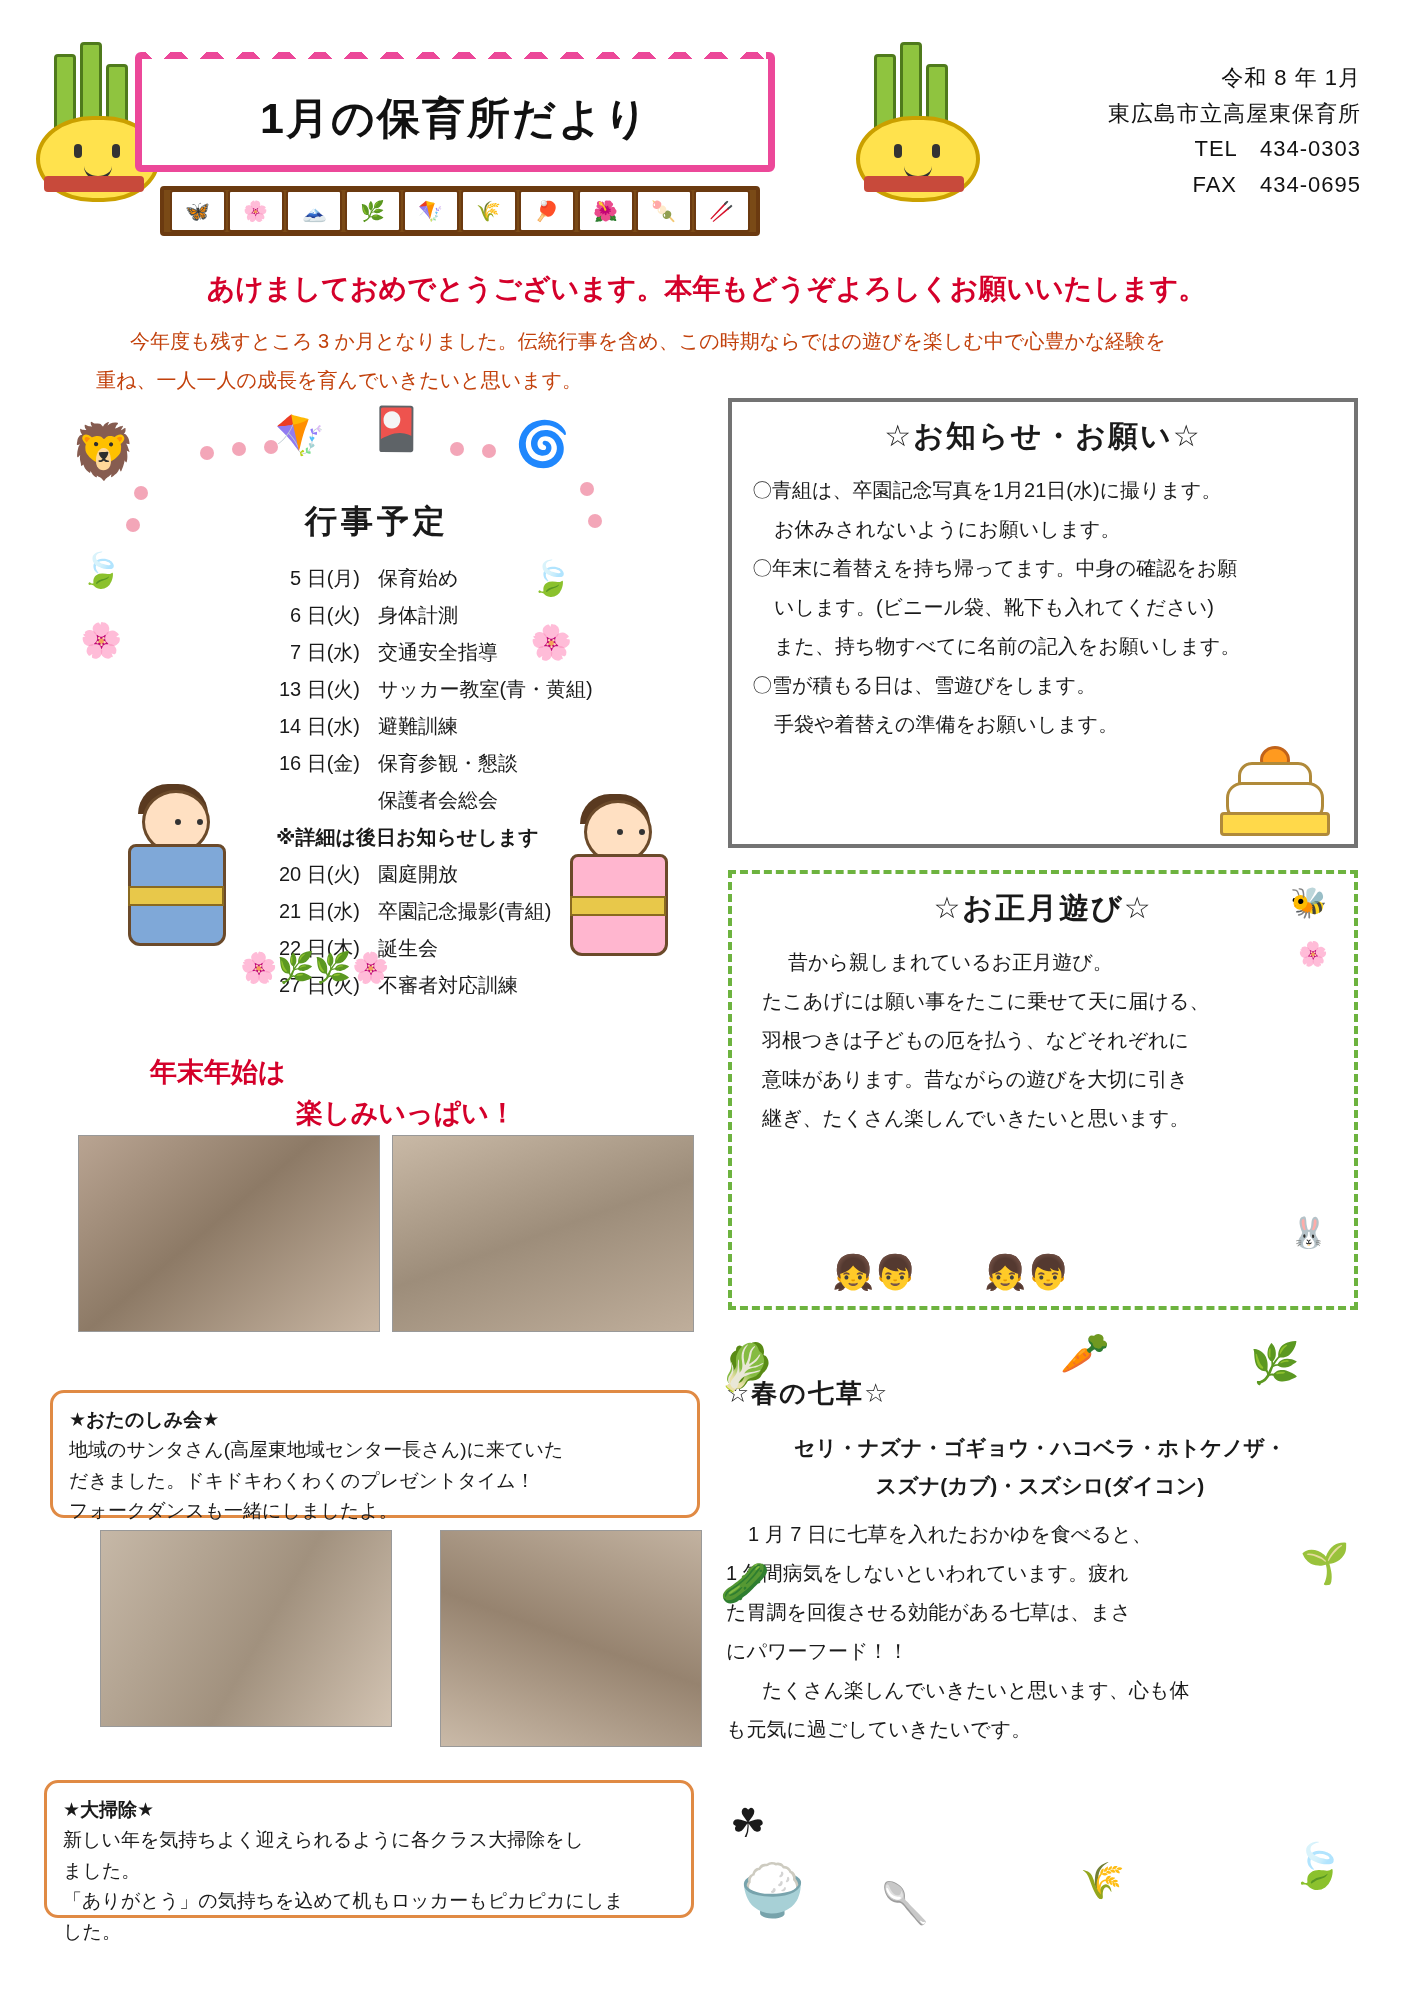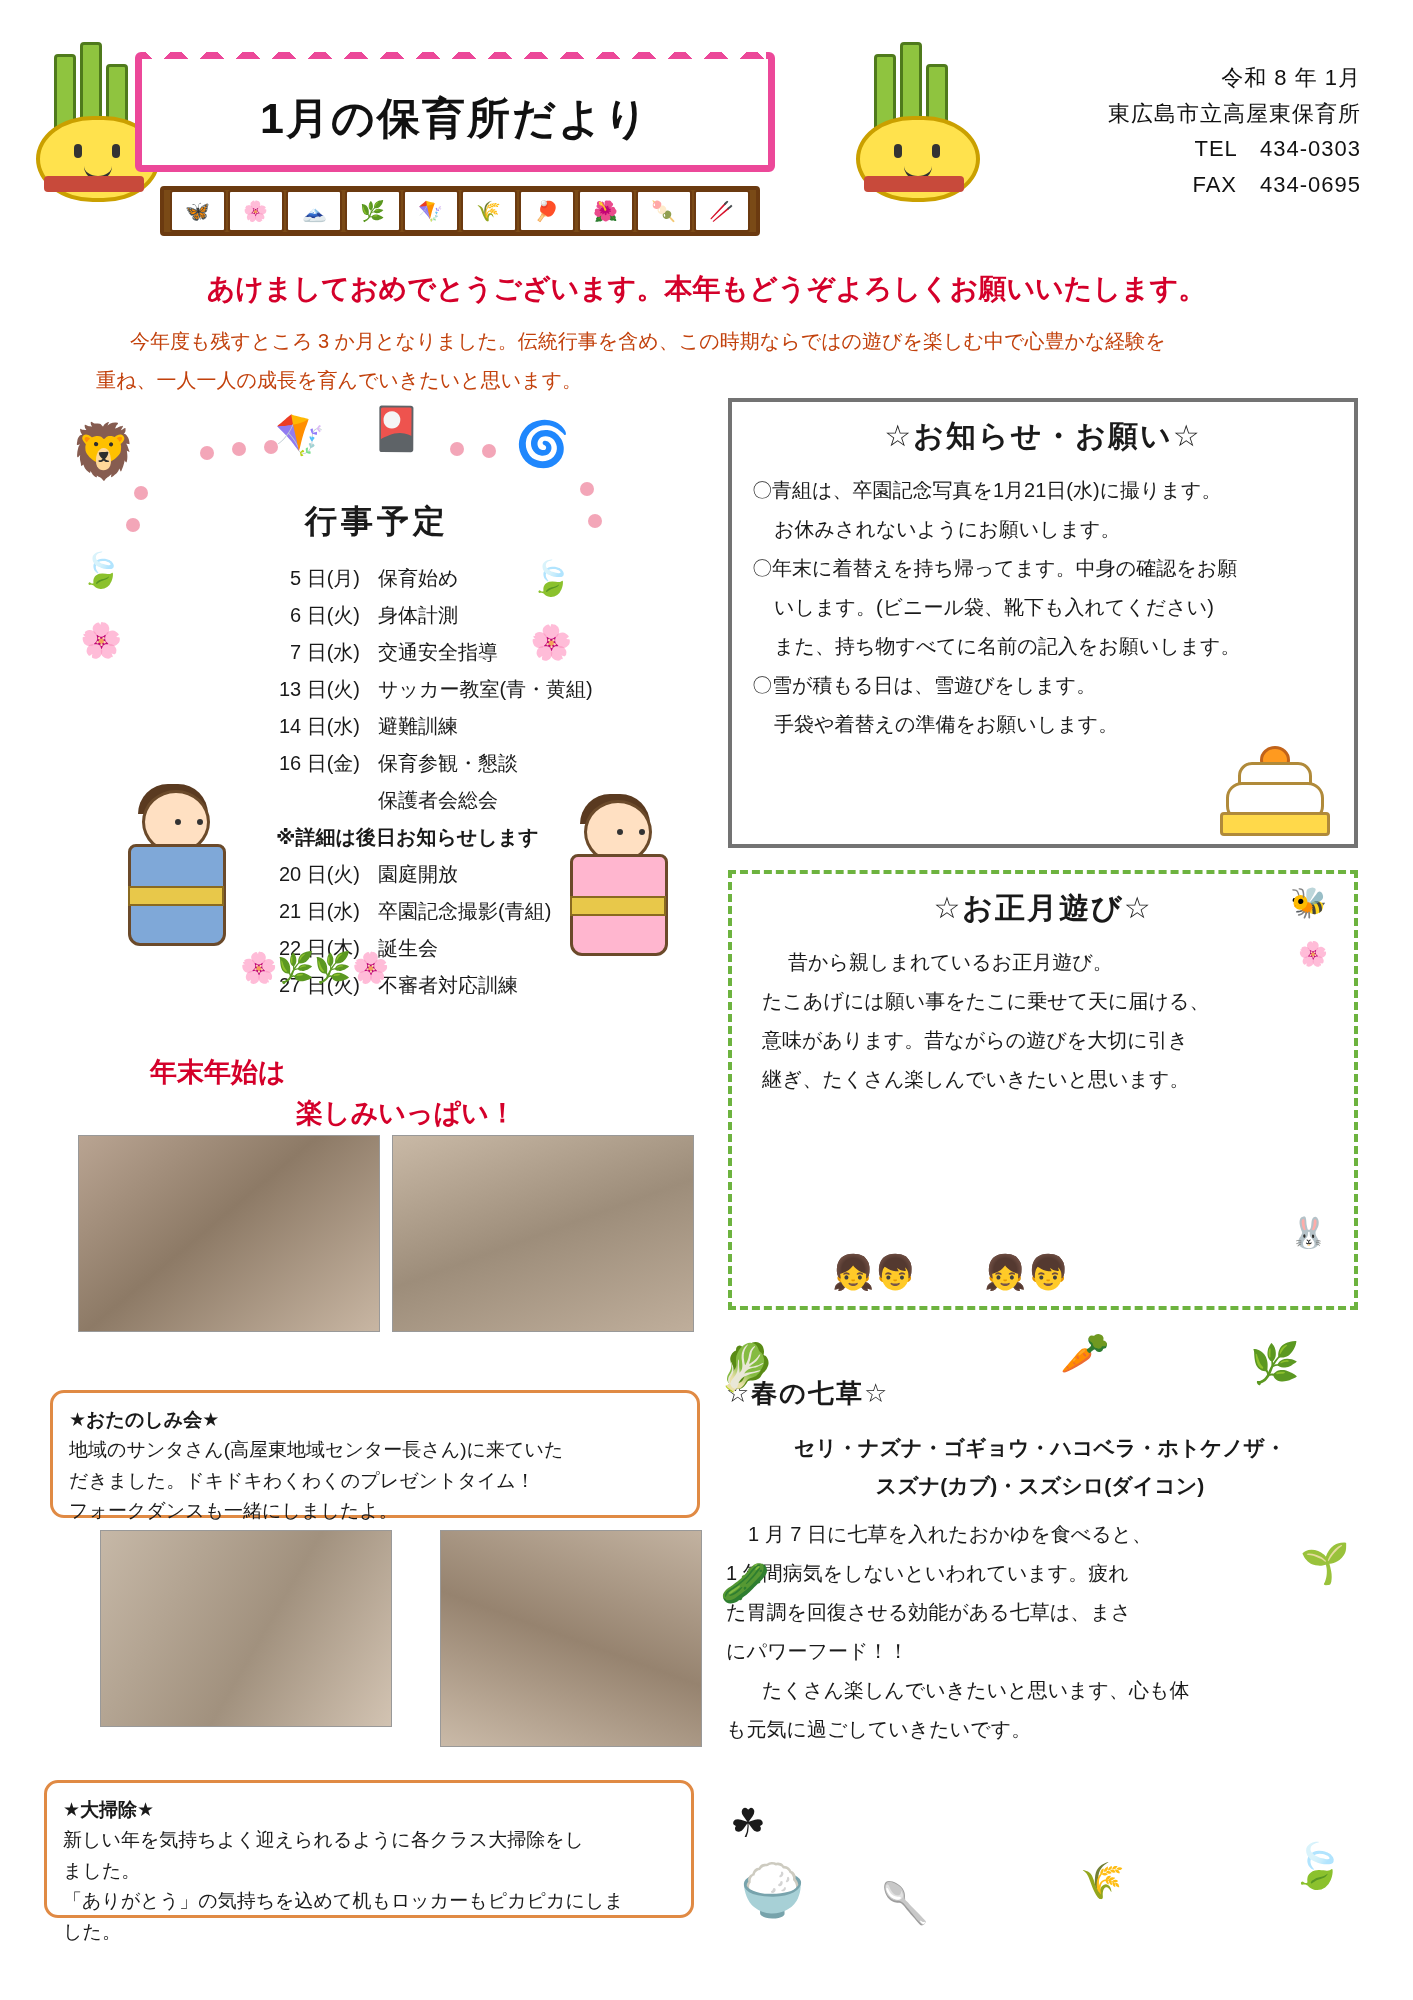--- a/index.html
+++ b/index.html
@@ -358,20 +358,21 @@
         <div class="m1"></div>
         <div class="base"></div>
     </div>
   </div>
 
   <div class="box-play">
     <div class="box-title">☆お正月遊び☆</div>
     <div class="box-body">
       <div style="padding-left:26px;">昔から親しまれているお正月遊び。</div>
       <div>たこあげには願い事をたこに乗せて天に届ける、</div>
+      <div>羽根つきは子どもの厄を払う、などそれぞれに</div>
       <div>意味があります。昔ながらの遊びを大切に引き</div>
       <div>継ぎ、たくさん楽しんでいきたいと思います。</div>
     </div>
     <div class="small-char" style="left:100px;bottom:10px;">👧👦　　👧👦</div>
   </div>
   <div class="deco" style="left:1290px;top:885px;font-size:30px;">🐝</div>
   <div class="deco" style="left:1298px;top:940px;font-size:24px;">🌸</div>
   <div class="deco" style="left:1290px;top:1215px;font-size:30px;">🐰</div>
 
   <div class="box-nanakusa">

